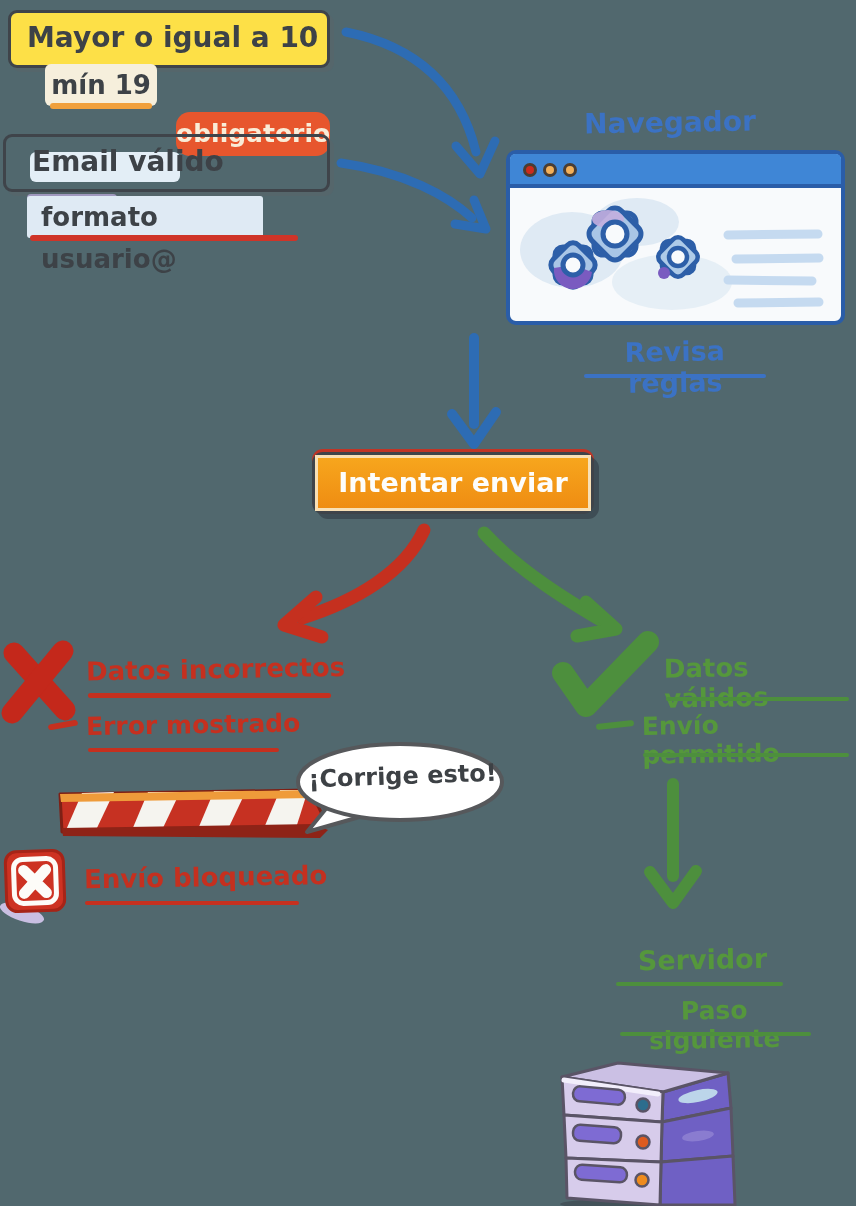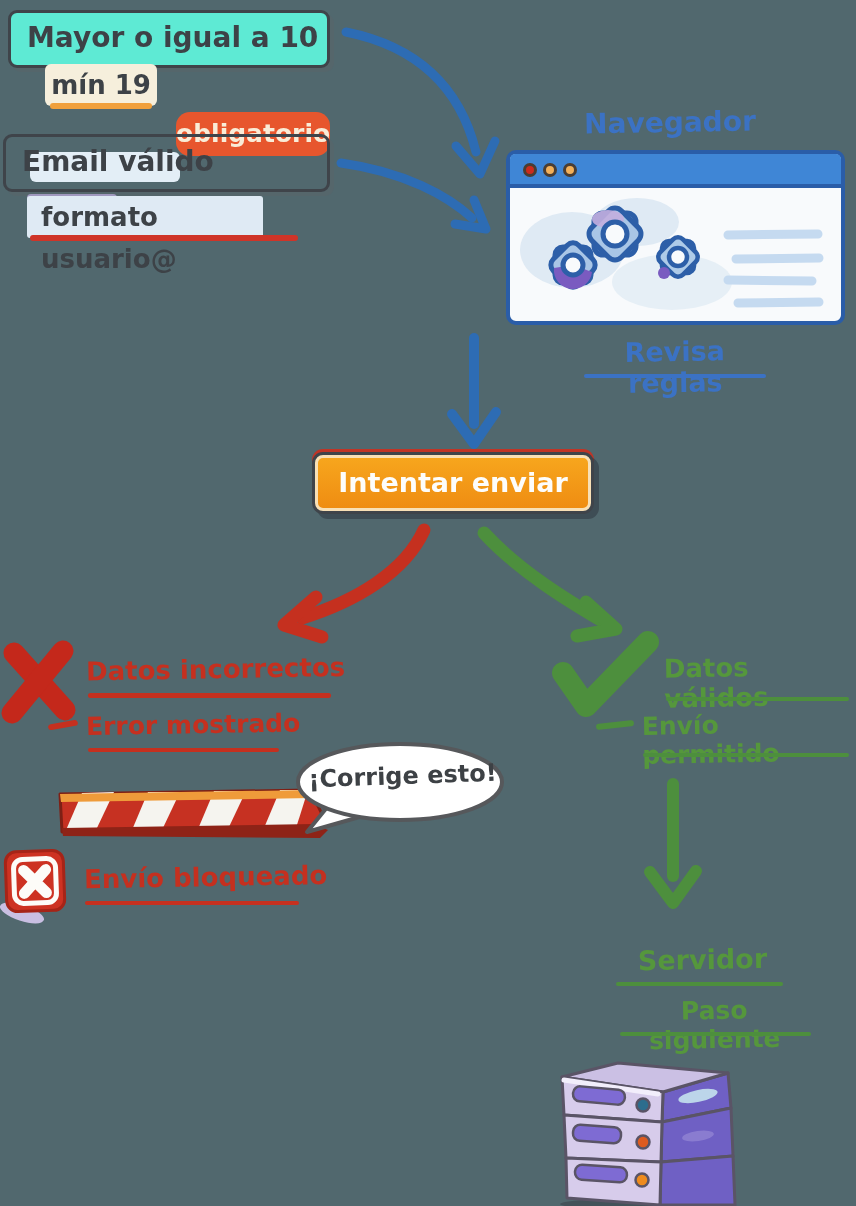--- a/index.html
+++ b/index.html
@@ -3,24 +3,24 @@
 <meta charset="utf-8">
 <style>
   html,body{margin:0;padding:0;}
   body{font-family:"DejaVu Sans","Liberation Sans",sans-serif;}
   #canvas{position:relative;width:856px;height:1206px;background:#51686e;overflow:hidden;}
   .abs{position:absolute;}
   .hand{font-weight:bold;color:#3d4247;}
   .ul{position:absolute;border-radius:3px;}
 
   
-  #rule1-card{left:8px;top:10px;width:322px;height:58px;background:#5eead4;border:3px solid #3f444a;border-radius:9px;
+  #rule1-card{left:8px;top:10px;width:322px;height:58px;background:#fde047;border:3px solid #3f444a;border-radius:9px;
     box-shadow:4px 4px 0 rgba(90,100,105,.55);box-sizing:border-box;line-height:50px;padding-left:16px;font-size:28px;}
   #rule2-card{left:3px;top:134px;width:327px;height:58px;background:#fcfcfa;border:3px solid #3f444a;border-radius:9px;
-    box-shadow:4px 4px 0 rgba(90,100,105,.55);box-sizing:border-box;line-height:50px;padding-left:16px;font-size:28px;}
+    box-shadow:4px 4px 0 rgba(90,100,105,.55);box-sizing:border-box;line-height:50px;padding-left:26px;font-size:28px;}
   #chip-min{left:45px;top:64px;width:112px;height:42px;background:#f6efdc;border-radius:6px;text-align:center;line-height:42px;font-size:26px;}
   #chip-min-ul{left:50px;top:103px;width:102px;height:6px;background:#f0a03c;}
   #chip-required{left:176px;top:64px;width:154px;height:44px;background:#e7562d;border-radius:14px;text-align:center;line-height:44px;font-size:25px;color:#f9ecd7;font-weight:bold;margin-top:48px;}
   #format-note{left:27px;top:196px;width:236px;height:42px;background:#dfeaf4;line-height:42px;padding-left:14px;font-size:26px;box-sizing:border-box;border-radius:3px;}
   #format-smudge{left:27px;top:194px;width:90px;height:8px;background:#b9aad9;opacity:.75;border-radius:4px;}
   #format-ul{left:30px;top:235px;width:268px;height:6px;background:#cf3428;}
   #email-wash{left:30px;top:152px;width:150px;height:30px;background:#e3eef6;border-radius:6px;}
 
   
   #browser-label{left:565px;top:106px;width:210px;text-align:center;font-size:28px;font-weight:bold;color:#3b72c4;transform:rotate(-1deg);}
@@ -29,21 +29,21 @@
   .dot{position:absolute;top:9px;width:14px;height:14px;border-radius:50%;border:3px solid #4a3d33;box-sizing:border-box;}
   #dot-red{left:13px;background:#cc2b1d;}
   #dot-y1{left:33px;background:#f3b05a;}
   #dot-y2{left:53px;background:#f3b05a;}
   #browser-caption{left:575px;top:336px;width:200px;text-align:center;font-size:27px;font-weight:bold;color:#3b72c4;transform:rotate(-1deg);}
   #browser-caption-ul{left:584px;top:374px;width:182px;height:4px;background:#3b72c4;}
 
   
   #submit-btn{left:312px;top:452px;width:282px;height:62px;background:#3f444a;border-radius:11px;
     box-shadow:5px 5px 0 rgba(40,45,55,.45), 0 -3px 0 #c03425;padding:3px;box-sizing:border-box;}
-  #submit-btn-inner{width:100%;height:100%;background:linear-gradient(#f7a61d,#ef8d12);border:3px solid #f8e0b6;border-radius:8px;
+  #submit-btn-inner{width:100%;height:100%;background:linear-gradient(#f7a61d,#ef8d12);border:3px solid #f8e0b6;border-radius:0;
     box-sizing:border-box;text-align:center;line-height:50px;font-size:27px;font-weight:bold;color:#fdfdfb;}
 
   
   .red-t{color:#c5301f;font-weight:bold;}
   #err-title{left:86px;top:654px;width:280px;font-size:26px;transform:rotate(-1deg);}
   #err-title-ul{left:88px;top:693px;width:243px;height:5px;background:#c5301f;}
   #err-dash{left:48px;top:722px;width:30px;height:6px;background:#c5301f;border-radius:3px;transform:rotate(-10deg);}
   #err-step{left:86px;top:710px;width:240px;font-size:25px;transform:rotate(-1deg);}
   #err-step-ul{left:88px;top:748px;width:191px;height:4px;background:#c5301f;}
   #blocked-label{left:84px;top:862px;width:260px;font-size:26px;transform:rotate(-1deg);}

